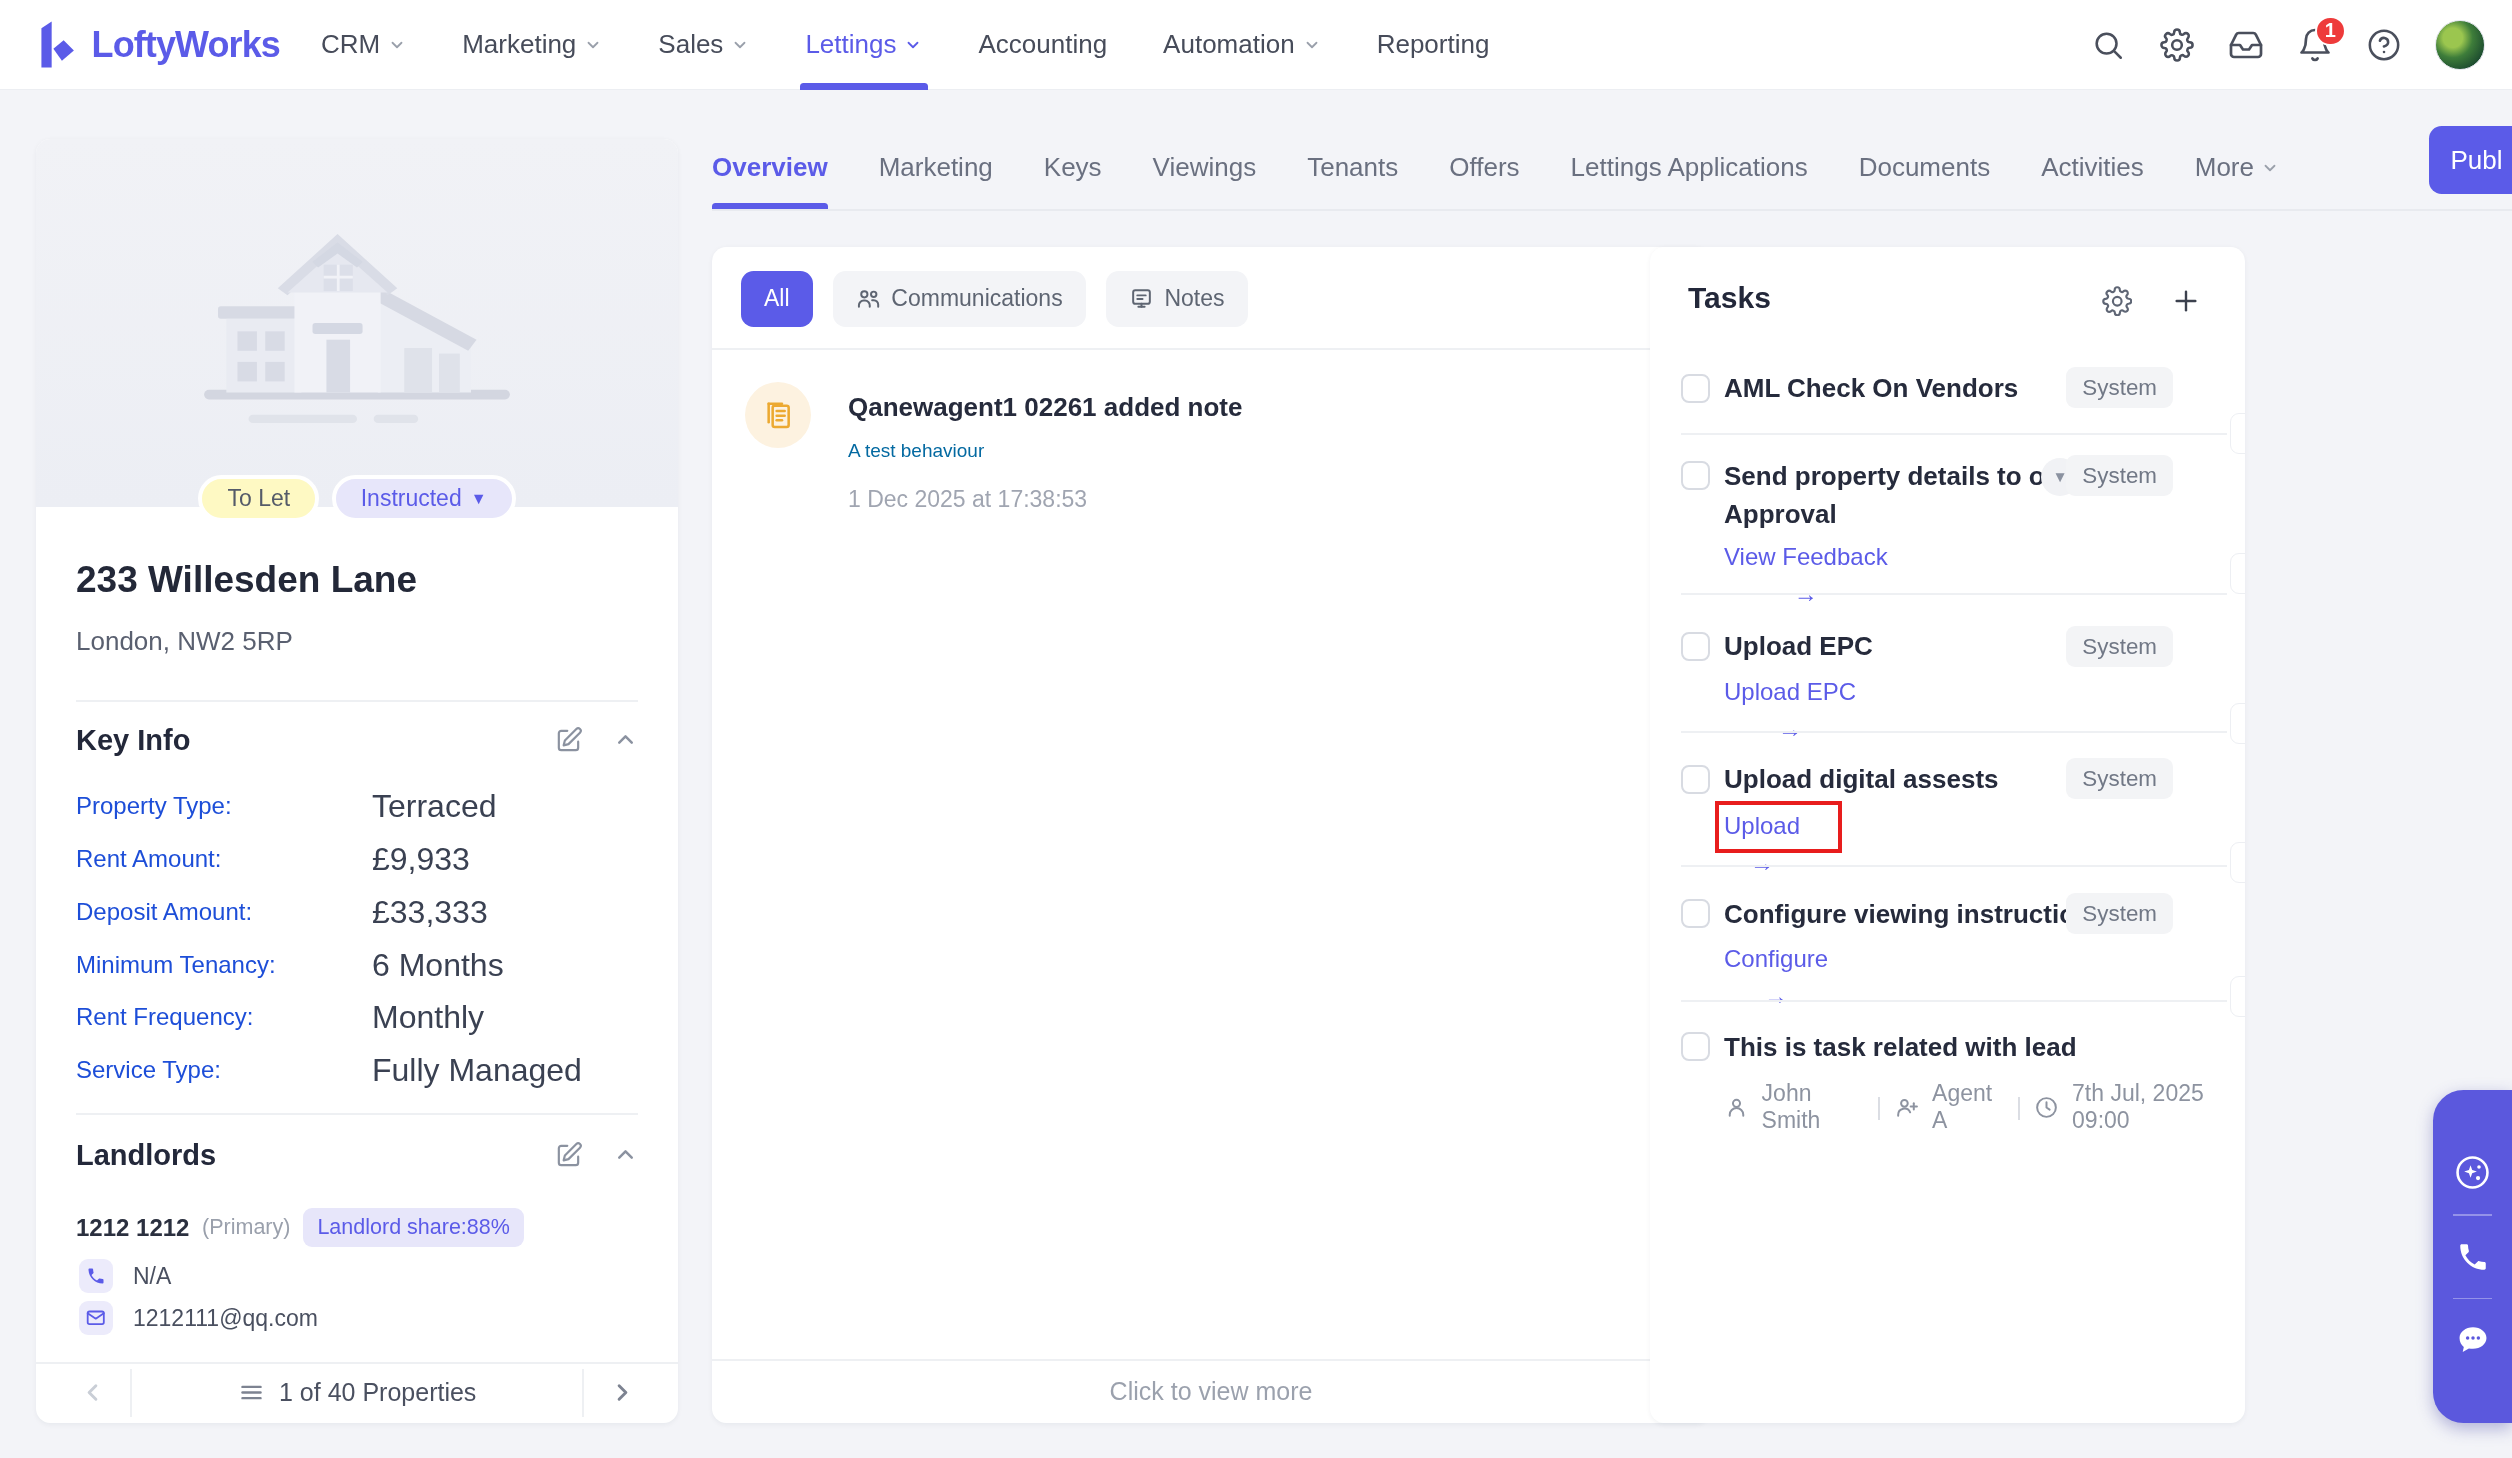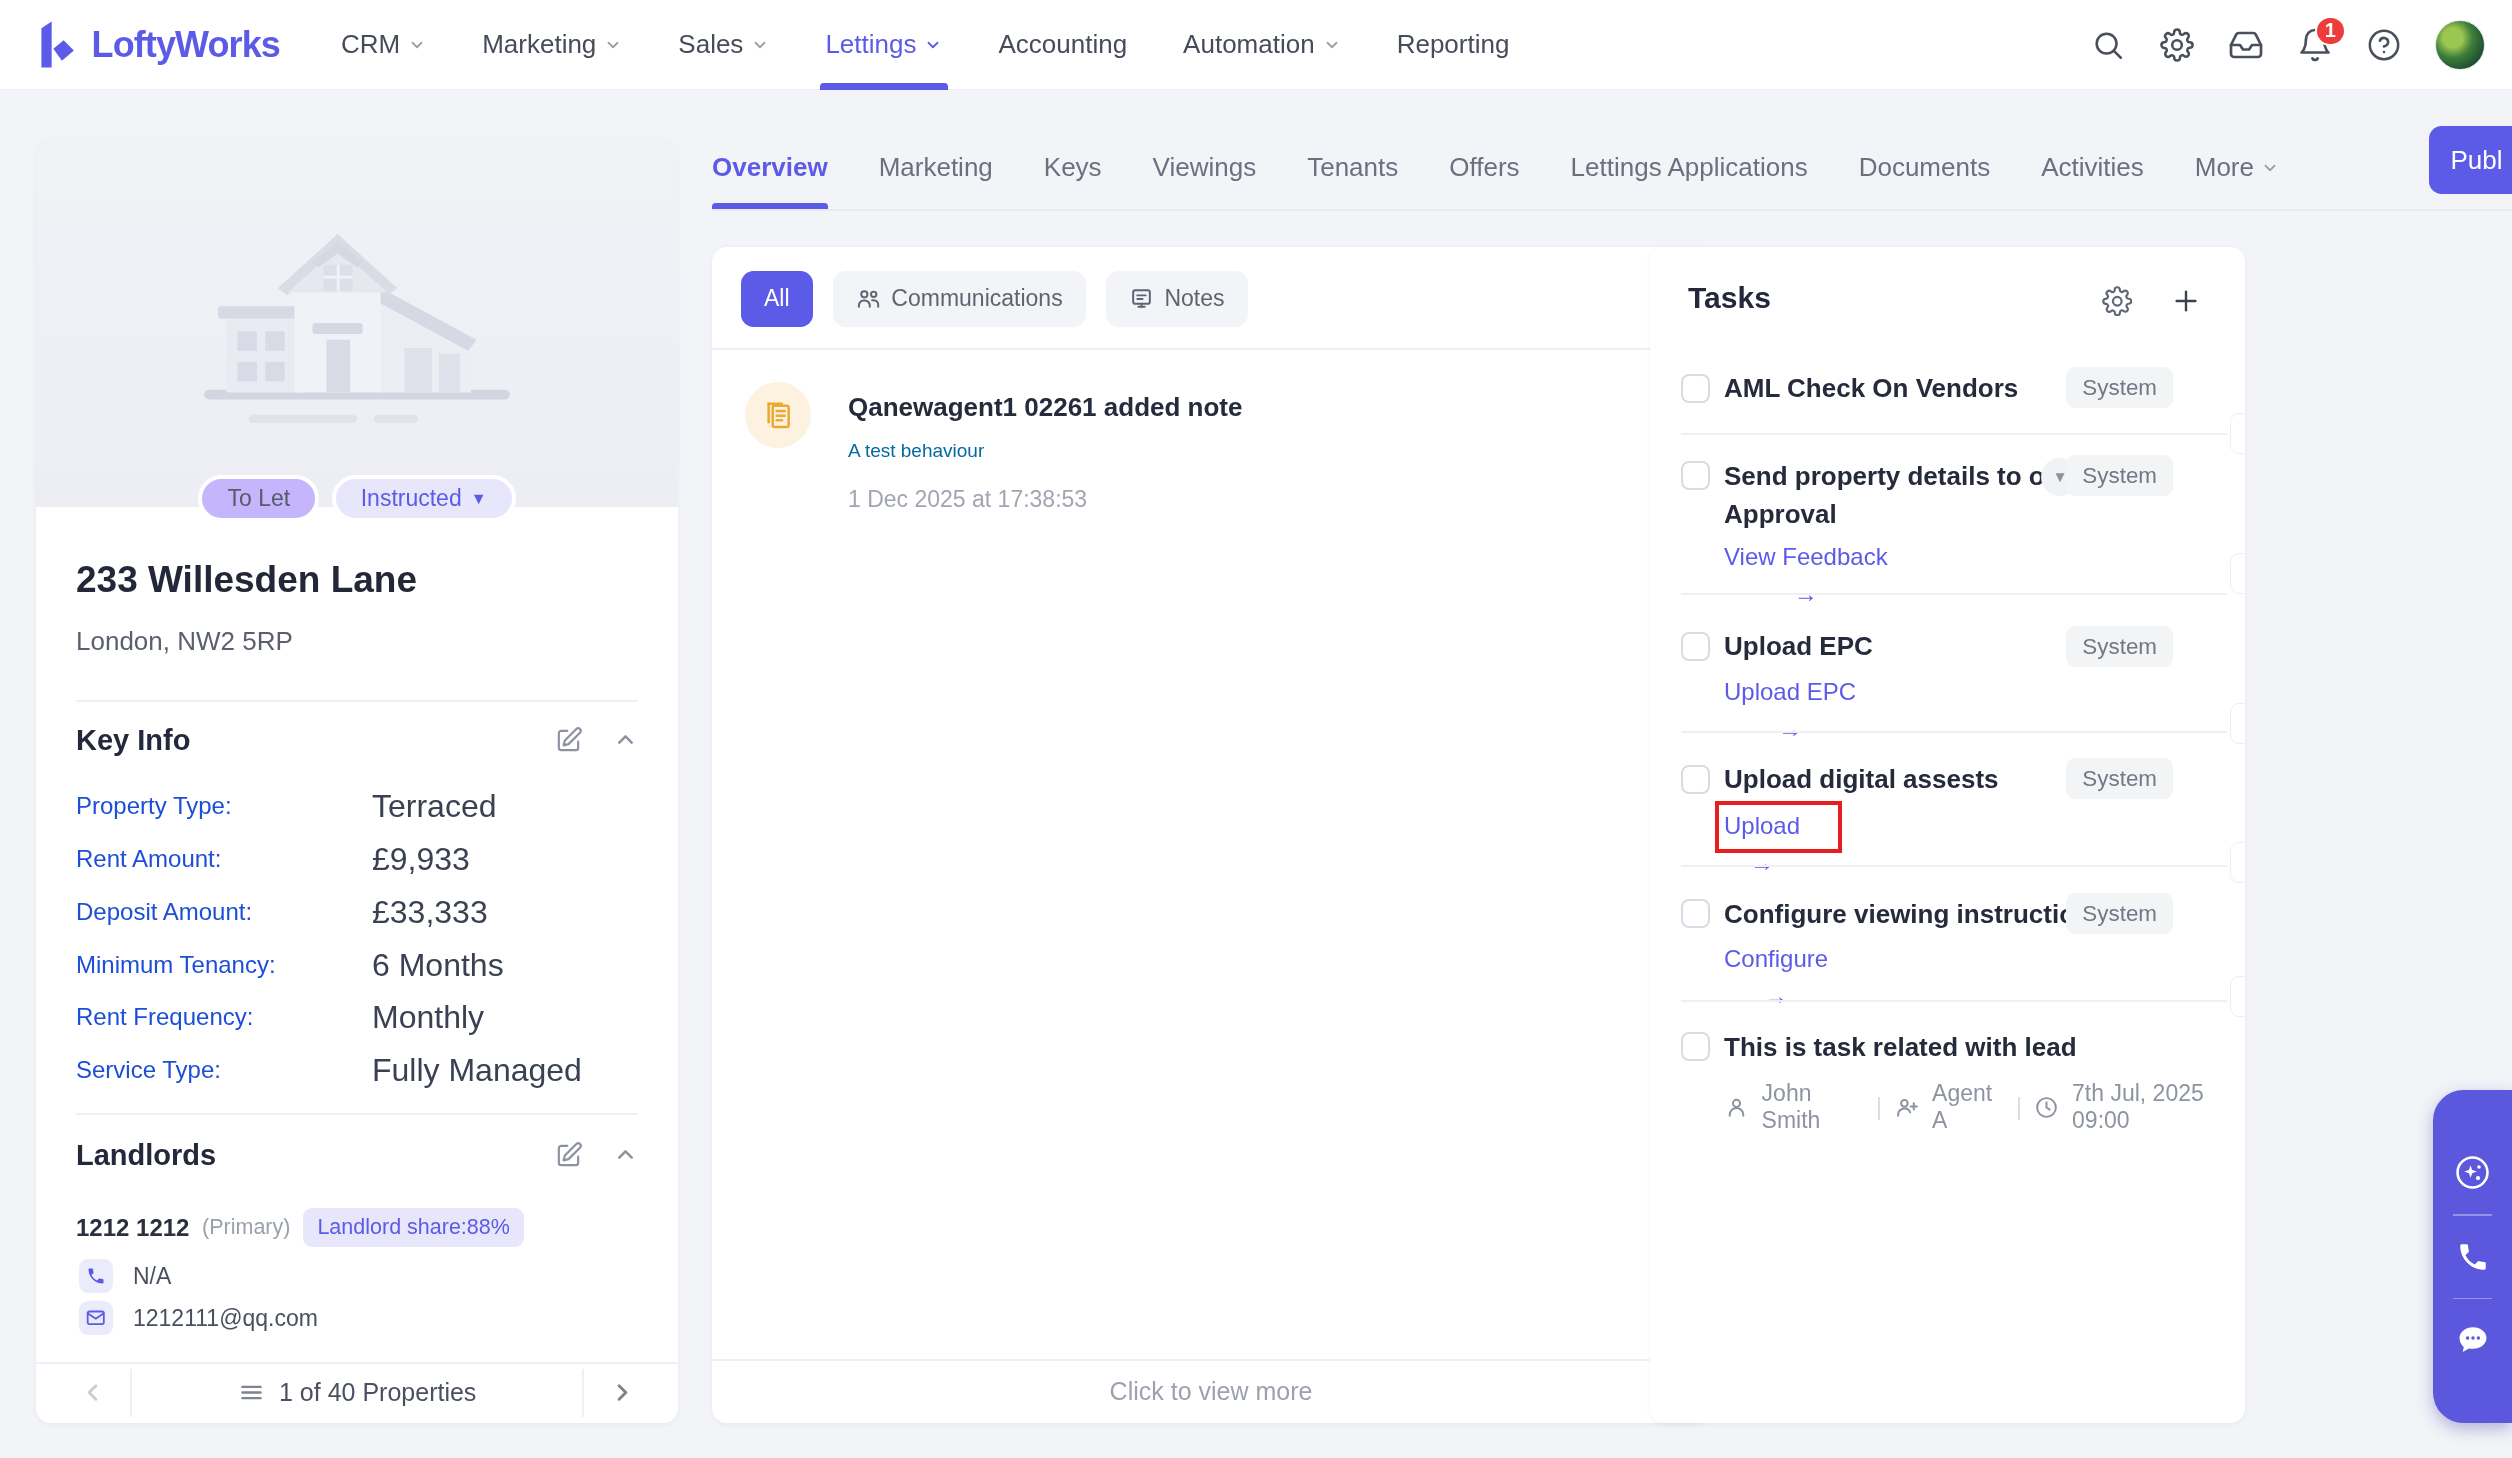--- a/index.html
+++ b/index.html
@@ -8,21 +8,21 @@
   .app { position:relative; width:2512px; height:1459px; }
 
   svg { display:block; }
   .ic { flex:0 0 auto; }
 
   
   .header { position:absolute; left:0; top:0; width:2512px; height:90px; background:#fff;
             border-bottom:1.8px solid #eceef2; display:flex; align-items:center; z-index:5; }
   .logo { display:flex; align-items:center; gap:12.6px; margin-left:38px; }
   .logo-word { font-size:36px; font-weight:700; color:#5b5be8; letter-spacing:-0.9px; }
-  .nav { display:flex; align-items:center; gap:56px; margin-left:61px; height:90px; }
+  .nav { display:flex; align-items:center; gap:56px; margin-left:41px; height:90px; }
   .nav-item { position:relative; display:flex; align-items:center; gap:8px; height:90px;
               font-size:26px; font-weight:500; color:#474c5a; cursor:pointer; }
   .nav-item .caret { color:#9aa0ab; }
   .nav-item.active { color:#5b5be8; }
   .nav-item.active .caret { color:#5b5be8; }
   .nav-item.active::after { content:""; position:absolute; left:-5.4px; right:-5.4px; bottom:0;
               height:6.3px; background:#5b5be8; border-radius:3.6px 3.6px 0 0; }
   .header-right { margin-left:auto; margin-right:27px; display:flex; align-items:center; gap:33px; color:#4a4f5c; }
   .hicon { position:relative; width:36px; height:36px; display:flex; align-items:center; justify-content:center; cursor:pointer; }
   .badge-red { position:absolute; top:-10.8px; right:-12.6px; min-width:30.5px; height:30.5px; padding:0 5.4px;
@@ -48,21 +48,21 @@
   
   .card { position:absolute; background:#fff; border-radius:14.4px; box-shadow:0 1.8px 5.4px rgba(25,30,50,.05); }
 
   
   .prop-card { left:36px; top:139px; width:642px; height:1284px; }
   .prop-photo { position:absolute; left:0; top:0; width:642px; height:368px; border-radius:14.4px 14.4px 0 0;
                 background:linear-gradient(#f1f2f6,#eceef4); display:flex; align-items:center; justify-content:center; }
   .badge-row { position:absolute; left:0; top:336px; width:642px; display:flex; justify-content:center; gap:12.6px; }
   .pill { height:47px; display:flex; align-items:center; gap:9px; padding:0 25px; border-radius:25px;
           font-size:23px; border:4.5px solid #fff; cursor:pointer; }
-  .pill-tolet { background:#c4b5fd; color:#555b69; }
+  .pill-tolet { background:#fef9c3; color:#555b69; }
   .pill-instructed { background:#e7e6fa; color:#5b5be8; font-weight:500; }
   .pill-instructed .tri { font-size:16px; }
   .prop-title { position:absolute; left:40px; top:420px; font-size:37px; font-weight:700; color:#232838; }
   .prop-sub { position:absolute; left:40px; top:487px; font-size:26px; color:#5a6070; }
   .hr { position:absolute; left:40px; right:40px; height:1.8px; background:#eef0f3; }
   .sec-head { position:absolute; left:40px; right:40px; display:flex; align-items:center; }
   .sec-title { font-size:29px; font-weight:700; color:#23283a; }
   .sec-actions { margin-left:auto; display:flex; align-items:center; gap:30.5px; color:#8b92a0; }
   .kv-row { position:absolute; left:40px; right:40px; height:36px; display:flex; align-items:center; }
   .kv-label { width:296px; font-size:24px; color:#1d4ed8; }

